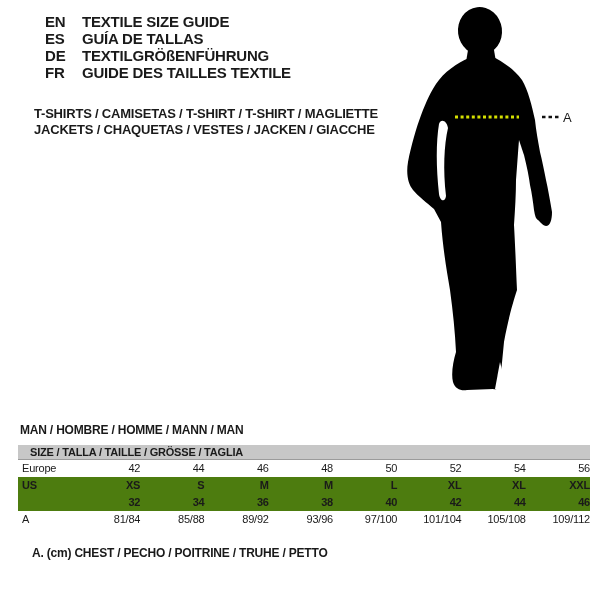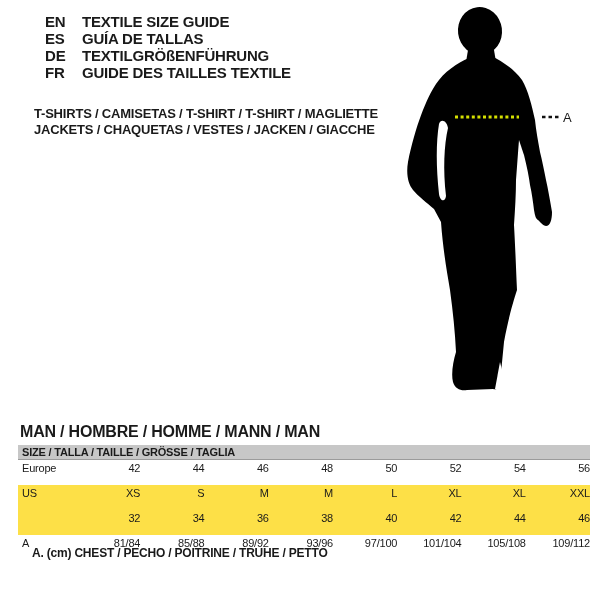--- a/index.html
+++ b/index.html
@@ -13,27 +13,27 @@
   .lang-block{position:absolute;left:22px;top:13px;}
   .lang-row{display:grid;grid-template-columns:37px auto;height:17px;line-height:17px;
             font-size:15px;font-weight:bold;white-space:nowrap;margin-left:23px;}
   
   .categories{position:absolute;left:21px;top:106px;font-size:13px;font-weight:bold;
               line-height:16px;white-space:nowrap;margin-left:13px;}
   
   .figure{position:absolute;left:403px;top:2px;width:180px;height:396px;}
   .figure svg{display:block;}
   
-  .section-title{position:absolute;left:20px;top:423px;font-size:16px;font-weight:bold;white-space:nowrap;}
+  .section-title{position:absolute;left:20px;top:423px;font-size:12px;font-weight:bold;white-space:nowrap;}
   
   .size-table{position:absolute;left:18px;top:445px;width:572px;font-size:11px;}
-  .t-header{background:#c7c7c7;height:14px;line-height:14px;padding-left:4px;
+  .t-header{background:#c7c7c7;height:14px;line-height:14px;padding-left:12px;
             font-weight:bold;border-bottom:1px solid #9b9b9b;}
-  .trow{display:grid;grid-template-columns:58px repeat(8,1fr);height:25px;line-height:17px;}
-  .trow.shaded{background:#fde047;}
+  .trow{display:grid;grid-template-columns:58px repeat(8,1fr);height:17px;line-height:17px;}
+  .trow.shaded{background:#4d7c0f;font-weight:bold;}
   .tlabel{padding-left:4px;text-align:left;}
   .tcell{text-align:right;}
   
   .footnote{position:absolute;left:20px;top:546px;font-size:12px;font-weight:bold;white-space:nowrap;margin-left:12px;}
 </style>
 </head>
 <body>
 
 <div class="lang-block">
     <div class="lang-row">

